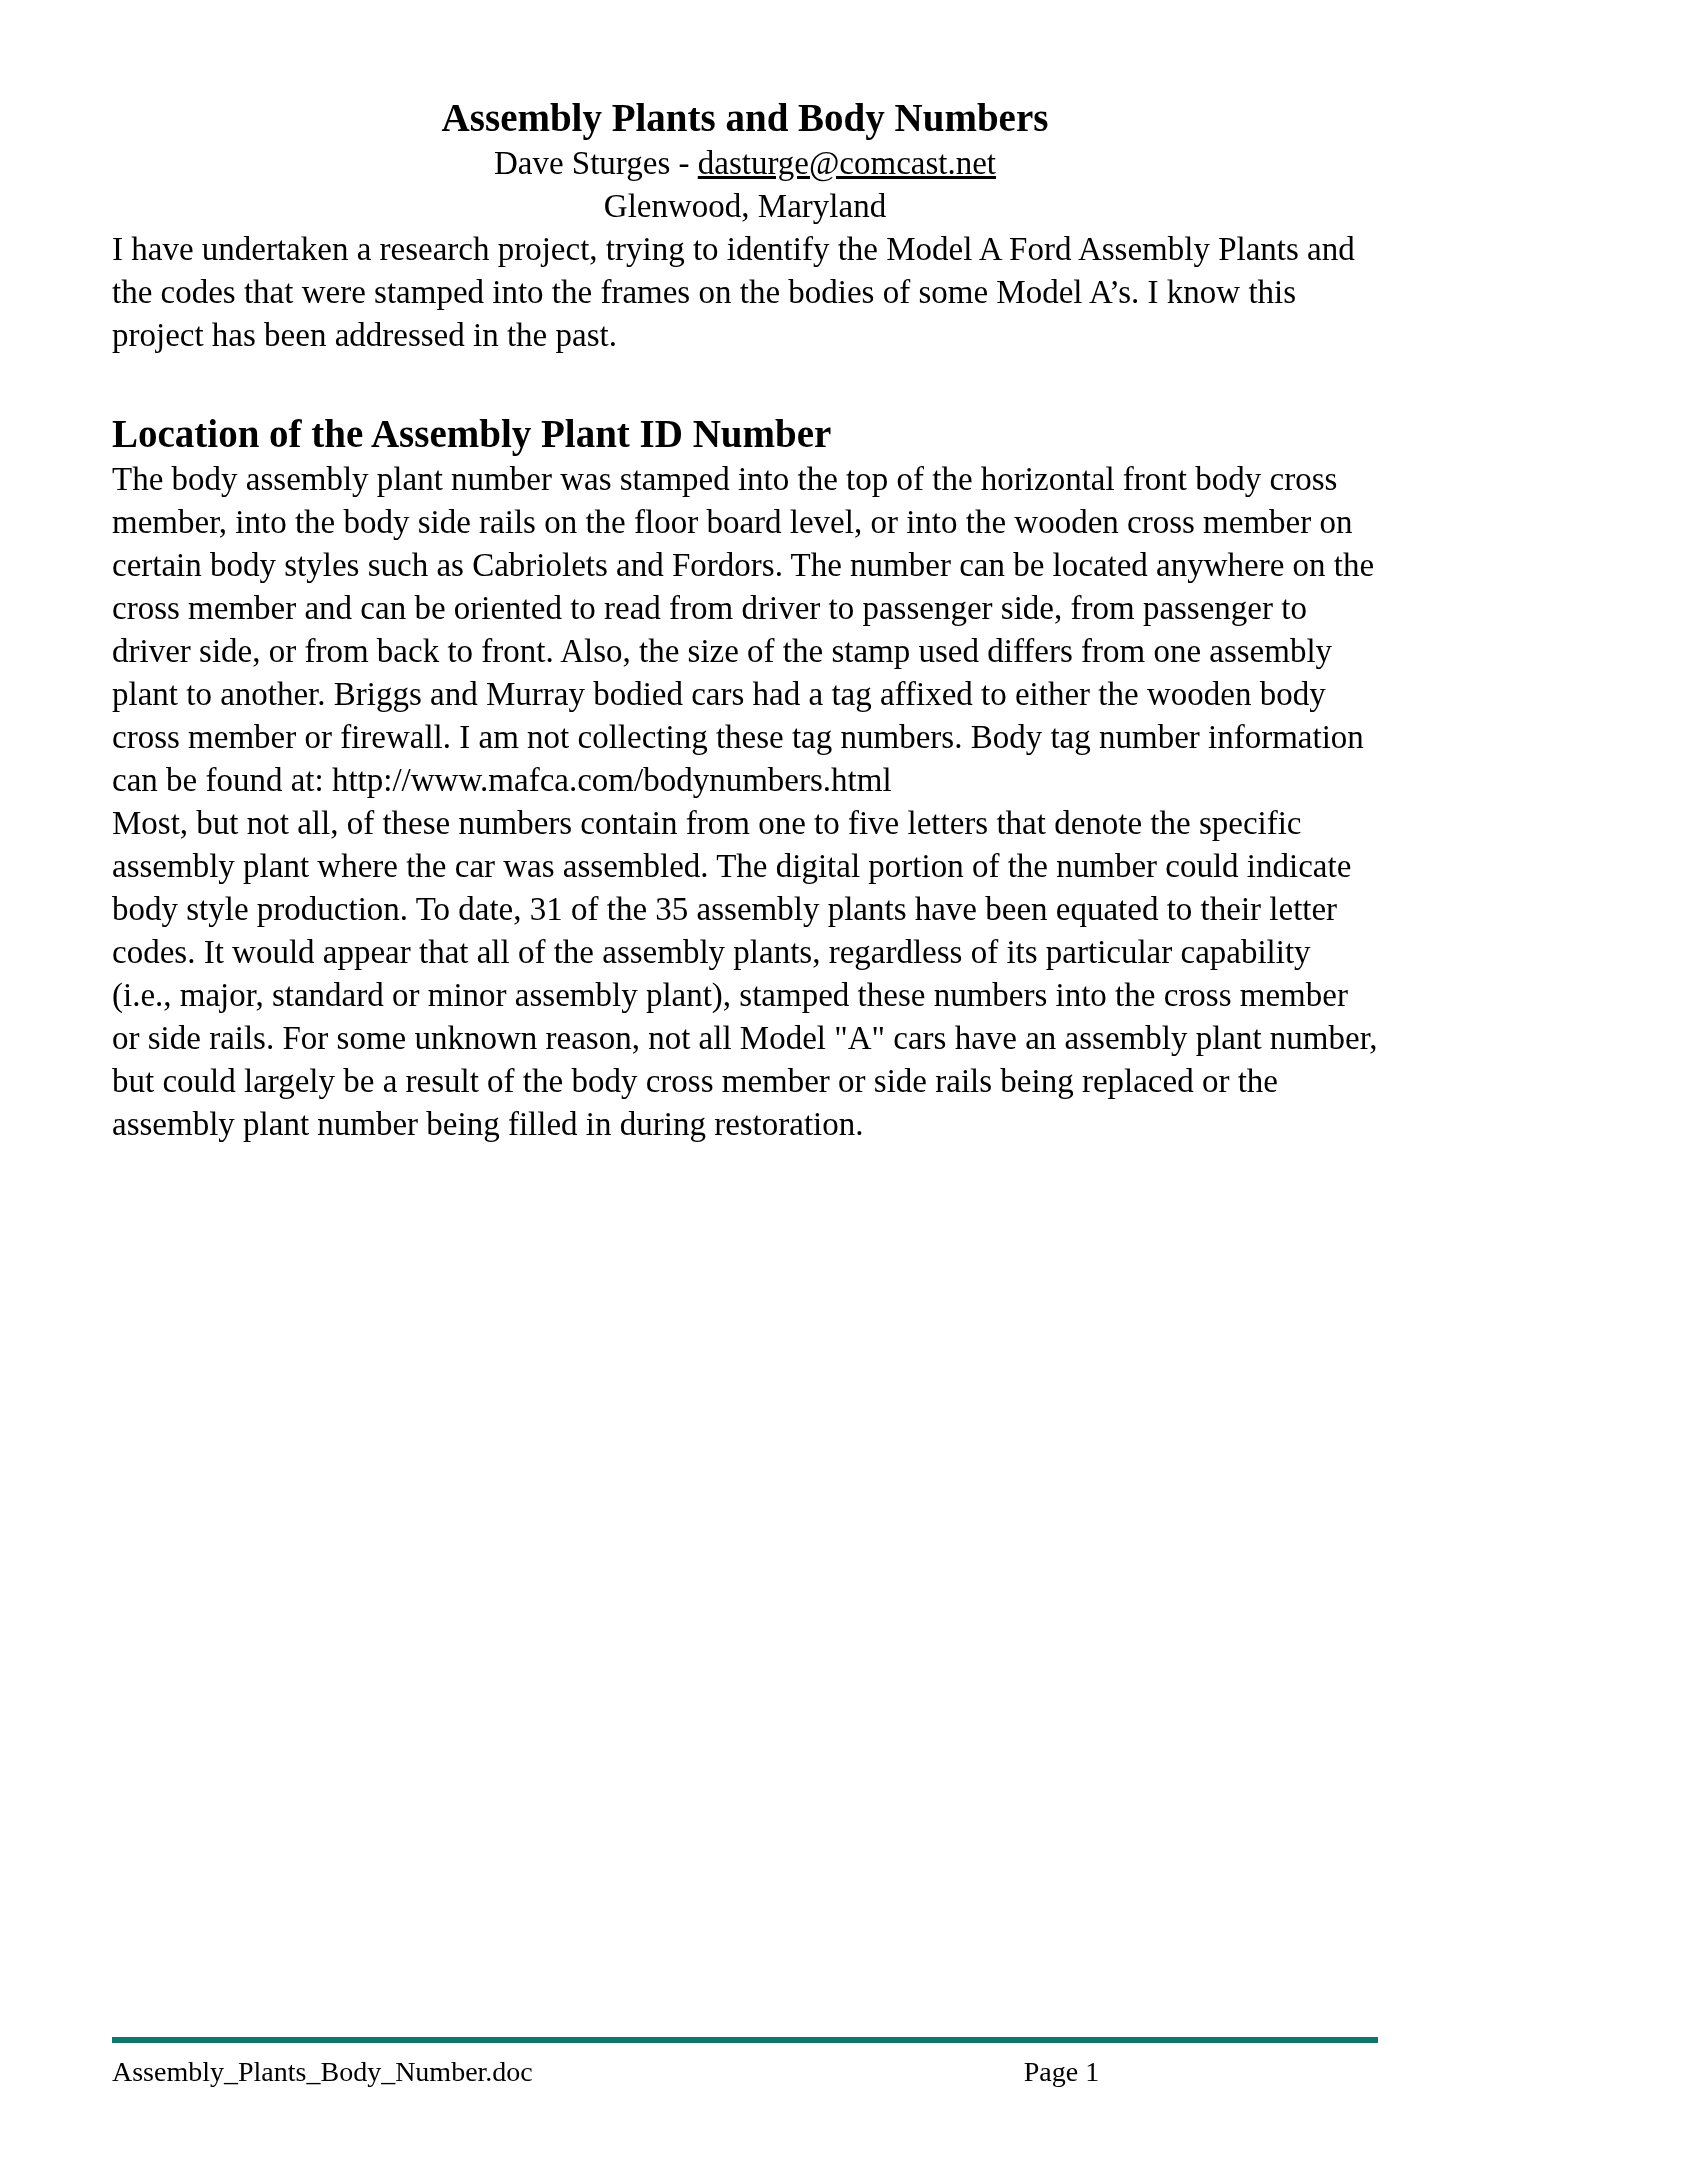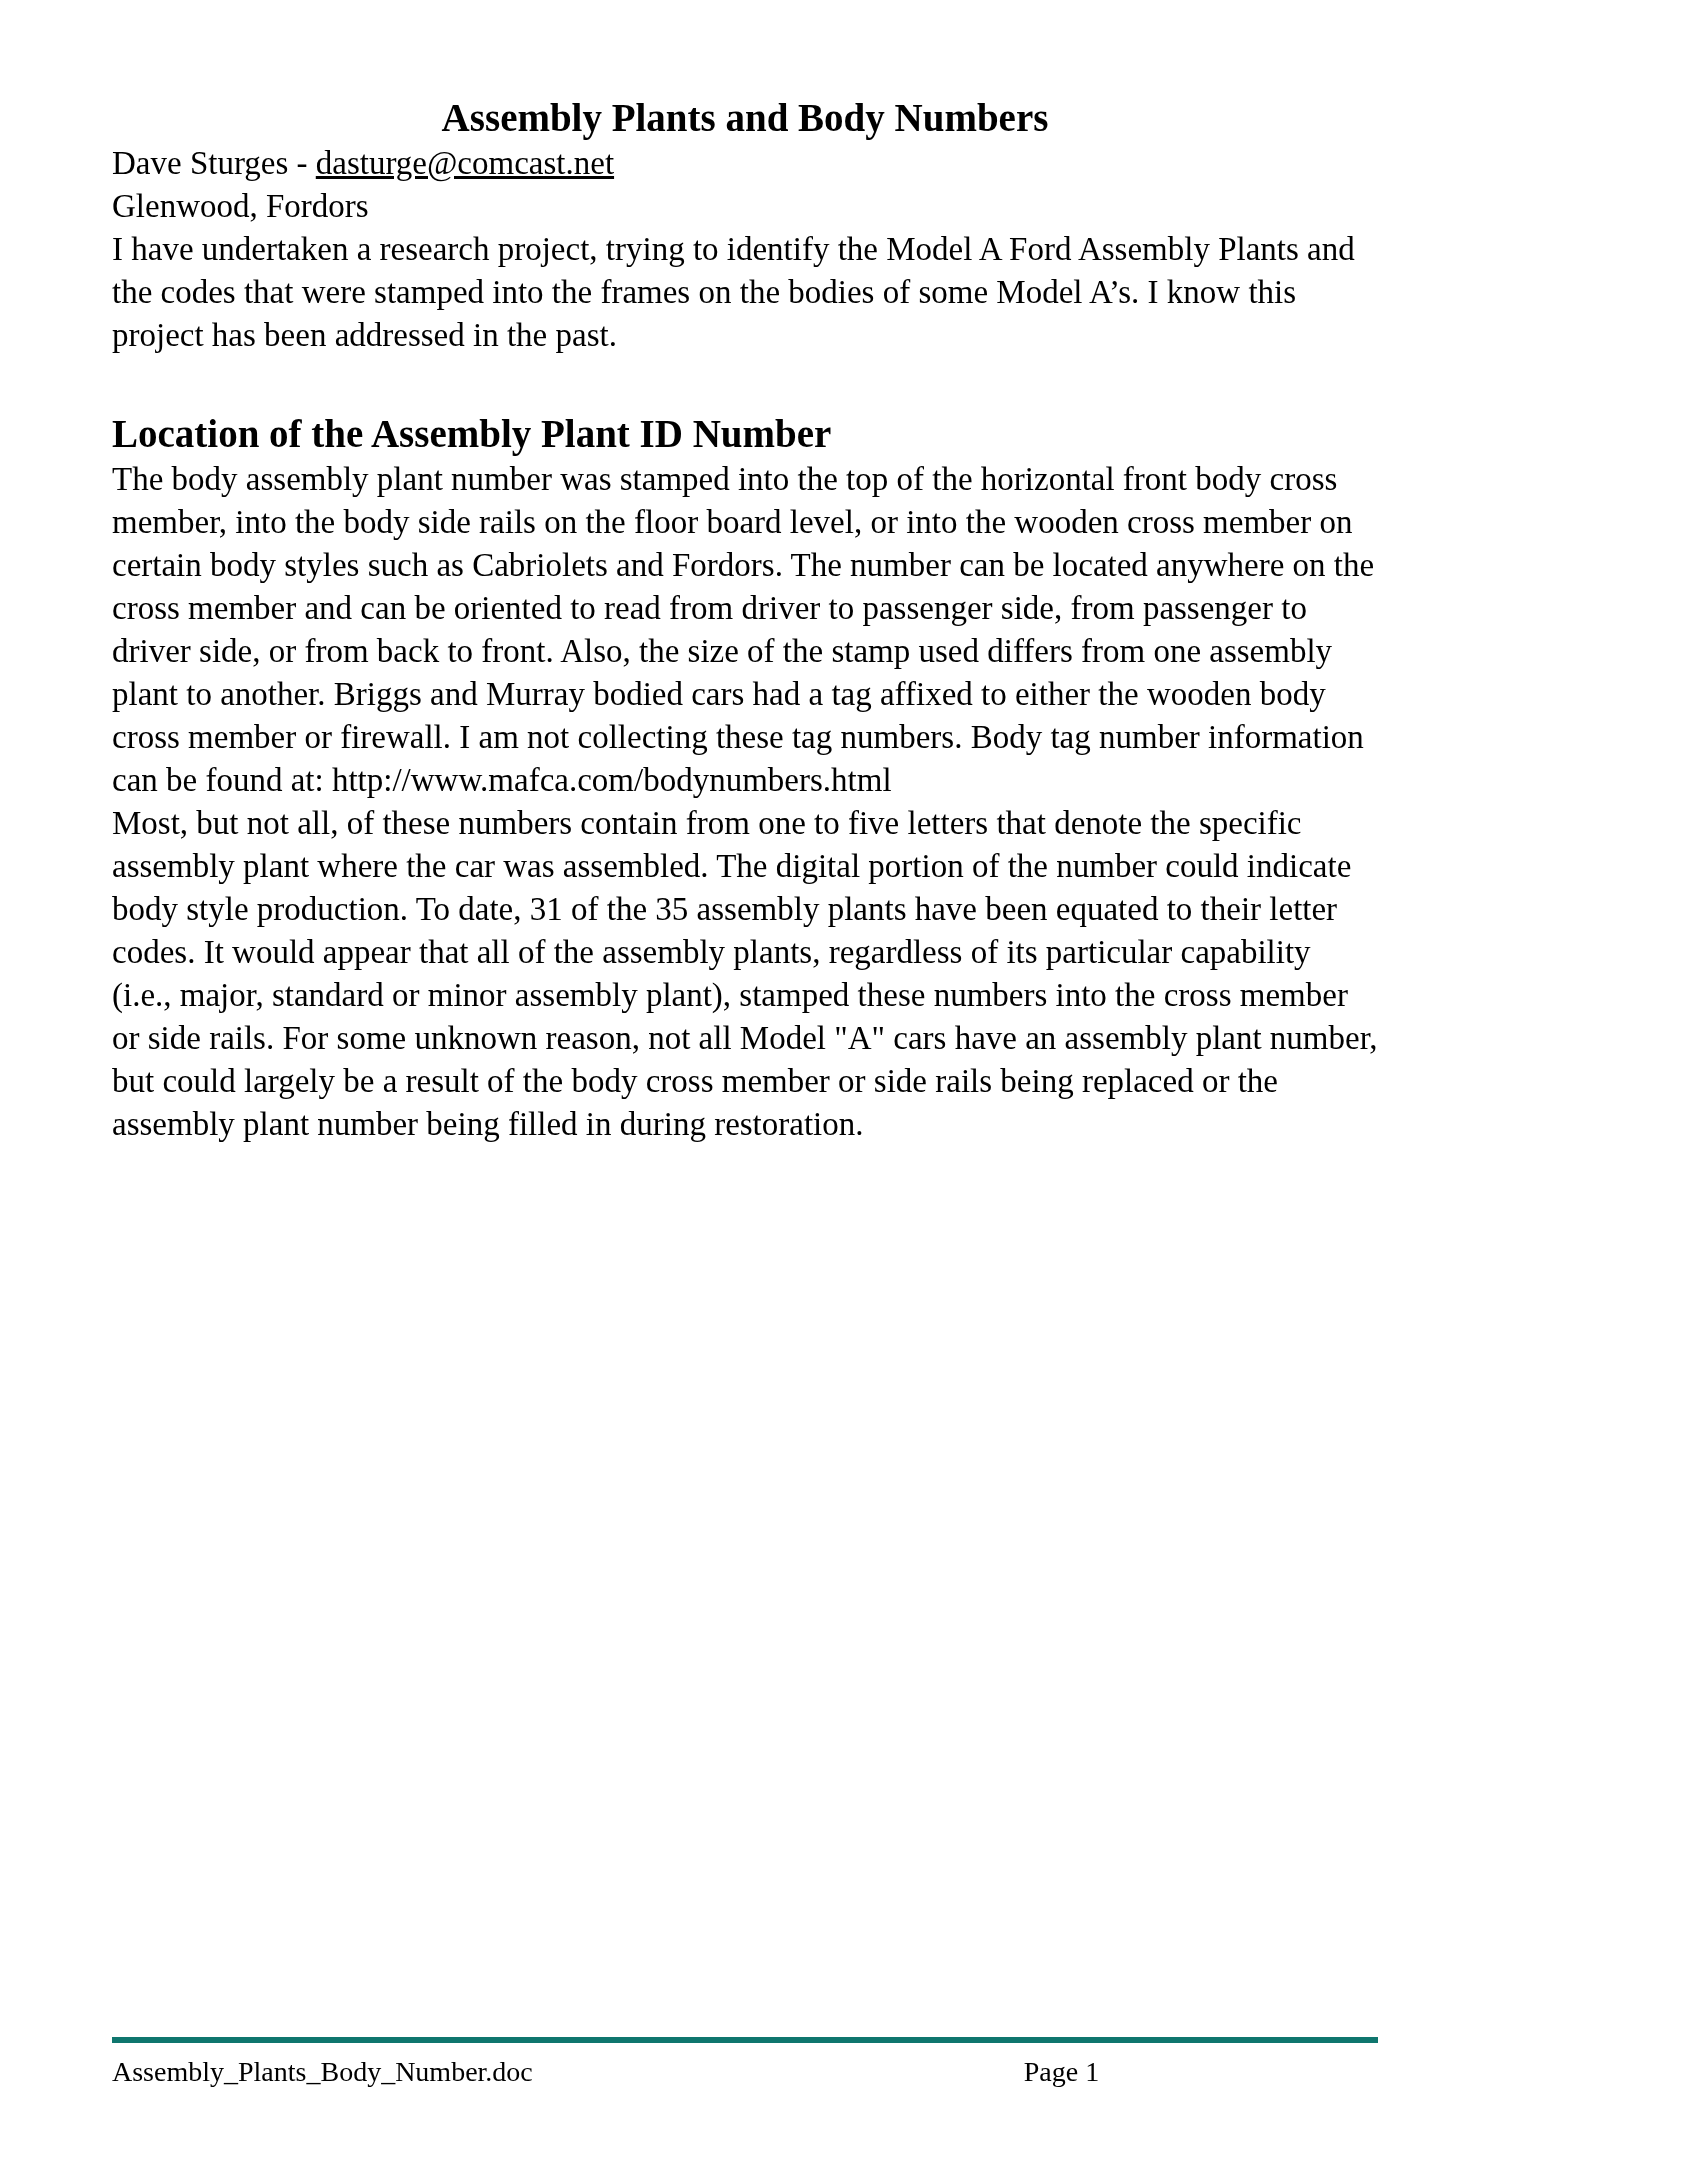--- a/index.html
+++ b/index.html
@@ -21,21 +21,21 @@
     top: 94px;
   }
   .doc-title {
     font-size: 39px;
     line-height: 48px;
     font-weight: bold;
     text-align: center;
     margin: 0;
   }
   .byline, .location {
-    text-align: left;
+    text-align: center;
     margin: 0;
   }
   .email {
     color: inherit;
     text-decoration: underline;
     cursor: pointer;
   }
   p.para { margin: 0; }
   .intro { margin-top: 40px; }
   .section-heading {
@@ -66,21 +66,21 @@
 </head>
 <body>
 
 <div class="page">
   <div class="content">
 
     <div class="doc-title">Assembly Plants and Body Numbers</div>
 
     <div class="byline"><span>Dave Sturges - </span><a class="email">dasturge@comcast.net</a></div>
 
-    <div class="location">Glenwood, Fordors</div>
+    <div class="location">Glenwood, Maryland</div>
 
     <p class="para intro">I have undertaken a research project, trying to identify the Model A Ford Assembly Plants and the codes that were stamped into the frames on the bodies of some Model A’s. I know this project has been addressed in the past.</p>
 
     <div class="section-heading">Location of the Assembly Plant ID Number</div>
 
     <p class="para location-para"><span>The body assembly plant number was stamped into the top of the horizontal front body cross member, into the body side rails on the floor board level, or into the wooden cross member on certain body styles such as Cabriolets and Fordors. The number can be located anywhere on the cross member and can be oriented to read from driver to passenger side, from passenger to driver side, or from back to front. Also, the size of the stamp used differs from one assembly plant to another. Briggs and Murray bodied cars had a tag affixed to either the wooden body cross member or firewall. I am not collecting these tag numbers.  Body tag number information can be found at: </span><span class="url">http://www.mafca.com/bodynumbers.html</span></p>
 
     <p class="para codes-para"><span class="bold">Most, but not all, of these numbers contain from one to five letters that denote the specific assembly plant where the car was assembled</span><span>. The digital portion of the number could indicate body style production. To date, </span><span class="bold">31</span><span> of the 35 assembly plants have been equated to their letter codes. It would appear that all of the assembly plants, regardless of its particular capability (i.e., major, standard or minor assembly plant), stamped these numbers into the cross member or side rails. For some unknown reason, not all Model "A" cars have an assembly plant number, but could largely be a result of the body cross member or side rails being replaced or the assembly plant number being filled in during restoration.</span></p>
 
   </div>

